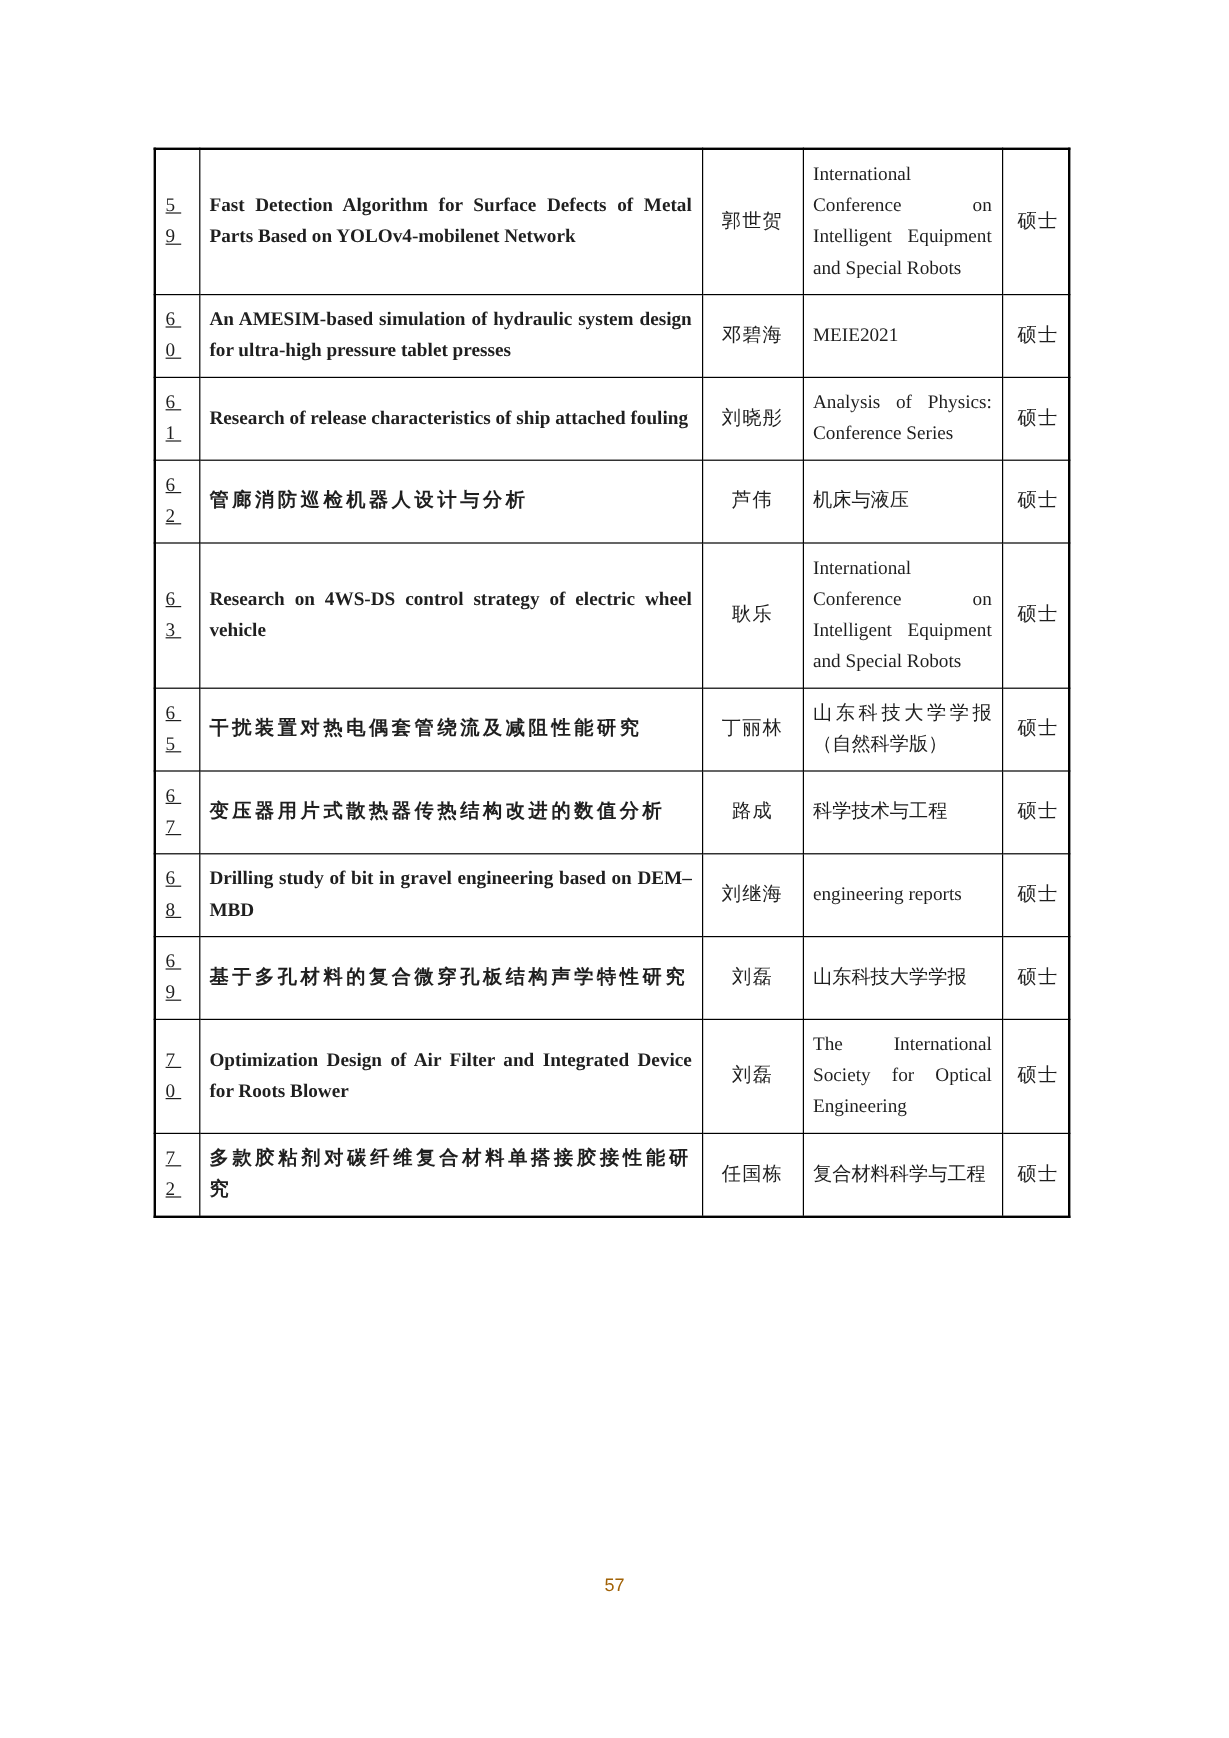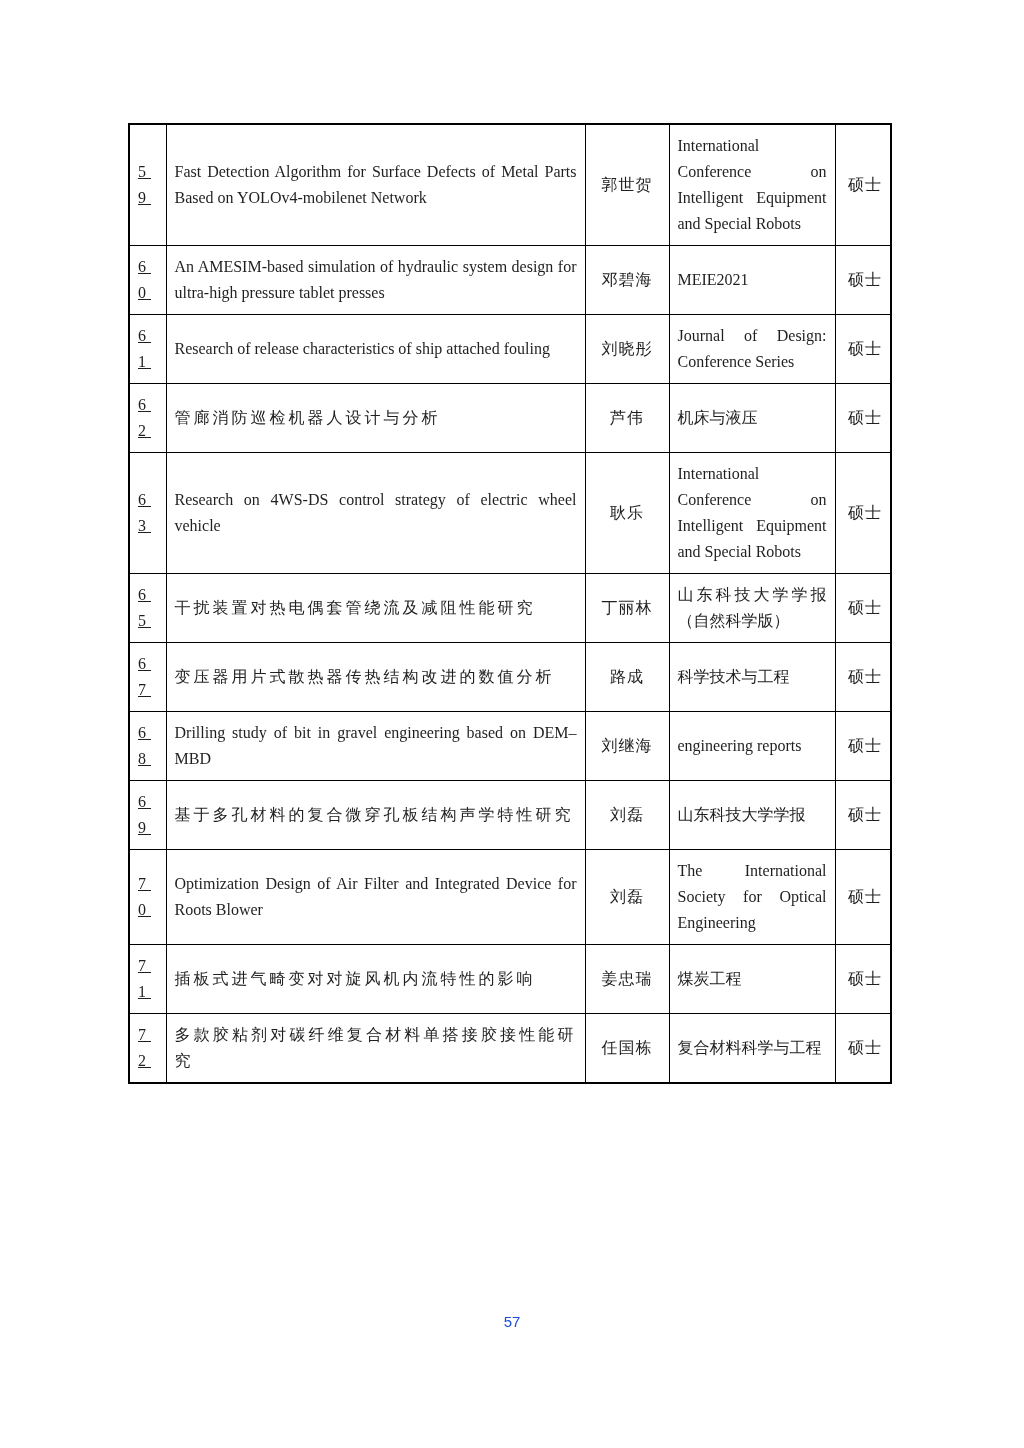--- a/index.html
+++ b/index.html
@@ -33,20 +33,21 @@
   td.c-no {
     text-align: left;
     padding: 8px 9px;
     word-break: break-all;
     letter-spacing: 5px;
     text-decoration: underline;
   }
   td.c-title {
     text-align: justify;
     padding: 8px 8px;
+    font-weight: bold;
   }
   td.c-title.cjk { letter-spacing: 3px; }
   td.c-author {
     text-align: center;
     padding: 8px 7px;
     letter-spacing: 1px;
   }
   td.c-venue {
     text-align: justify;
     padding: 8px 13px;
@@ -56,21 +57,21 @@
     padding: 8px 2px;
     letter-spacing: 1px;
   }
   .footer {
     position: absolute;
     top: 1313px; left: 0;
     width: 100%;
     text-align: center;
     font-family: "Liberation Sans", "DejaVu Sans", sans-serif;
     font-size: 15px;
-    color: #1d4ed8;
+    color: #a16207;
   }
 </style>
 </head>
 <body>
 
 <div class="page">
 
   <table class="pub">
     <colgroup>
       <col style="width:37px">
@@ -91,21 +92,21 @@
       <td class="c-no">60</td>
       <td class="c-title">An AMESIM-based simulation of hydraulic system design for ultra-high pressure tablet presses</td>
       <td class="c-author">邓碧海</td>
       <td class="c-venue">MEIE2021</td>
       <td class="c-degree">硕士</td>
     </tr>
         <tr>
       <td class="c-no">61</td>
       <td class="c-title">Research of release characteristics of ship attached fouling</td>
       <td class="c-author">刘晓彤</td>
-      <td class="c-venue">Journal of Design: Conference Series</td>
+      <td class="c-venue">Analysis of Physics: Conference Series</td>
       <td class="c-degree">硕士</td>
     </tr>
         <tr>
       <td class="c-no">62</td>
       <td class="c-title cjk">管廊消防巡检机器人设计与分析</td>
       <td class="c-author">芦伟</td>
       <td class="c-venue cjk">机床与液压</td>
       <td class="c-degree">硕士</td>
     </tr>
         <tr>
@@ -144,27 +145,20 @@
       <td class="c-degree">硕士</td>
     </tr>
         <tr>
       <td class="c-no">70</td>
       <td class="c-title">Optimization Design of Air Filter and Integrated Device for Roots Blower</td>
       <td class="c-author">刘磊</td>
       <td class="c-venue">The International Society for Optical Engineering</td>
       <td class="c-degree">硕士</td>
     </tr>
         <tr>
-      <td class="c-no">71</td>
-      <td class="c-title cjk">插板式进气畸变对对旋风机内流特性的影响</td>
-      <td class="c-author">姜忠瑞</td>
-      <td class="c-venue cjk">煤炭工程</td>
-      <td class="c-degree">硕士</td>
-    </tr>
-        <tr>
       <td class="c-no">72</td>
       <td class="c-title cjk">多款胶粘剂对碳纤维复合材料单搭接胶接性能研究</td>
       <td class="c-author">任国栋</td>
       <td class="c-venue cjk">复合材料科学与工程</td>
       <td class="c-degree">硕士</td>
     </tr>
       </tbody>
   </table>
 
   <div class="footer">57</div>

